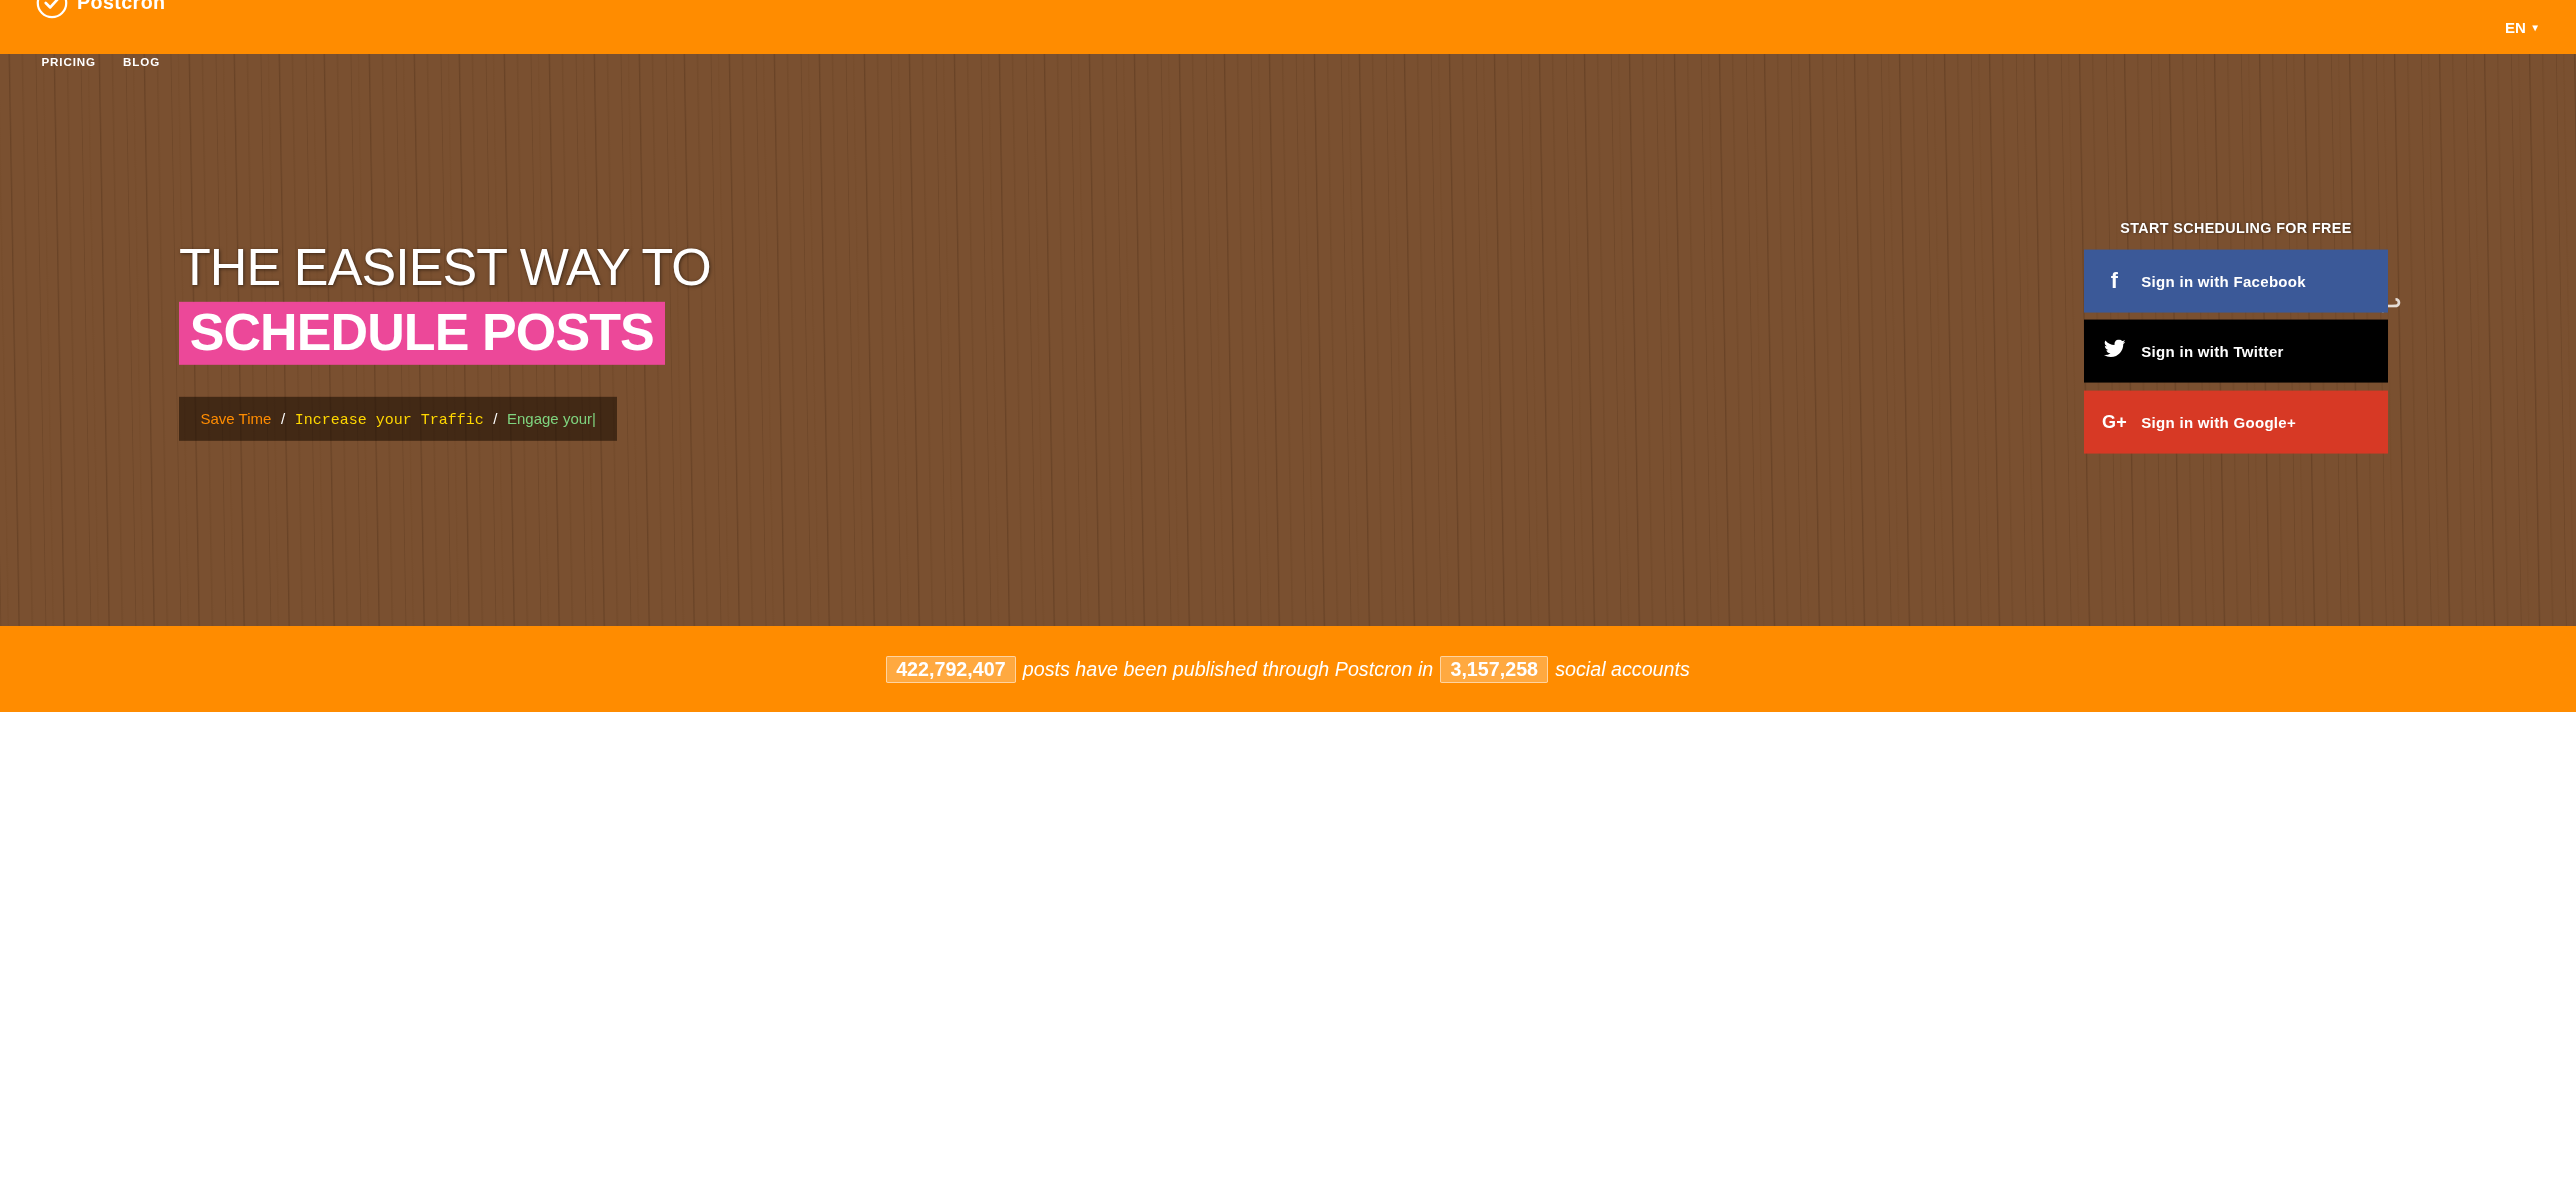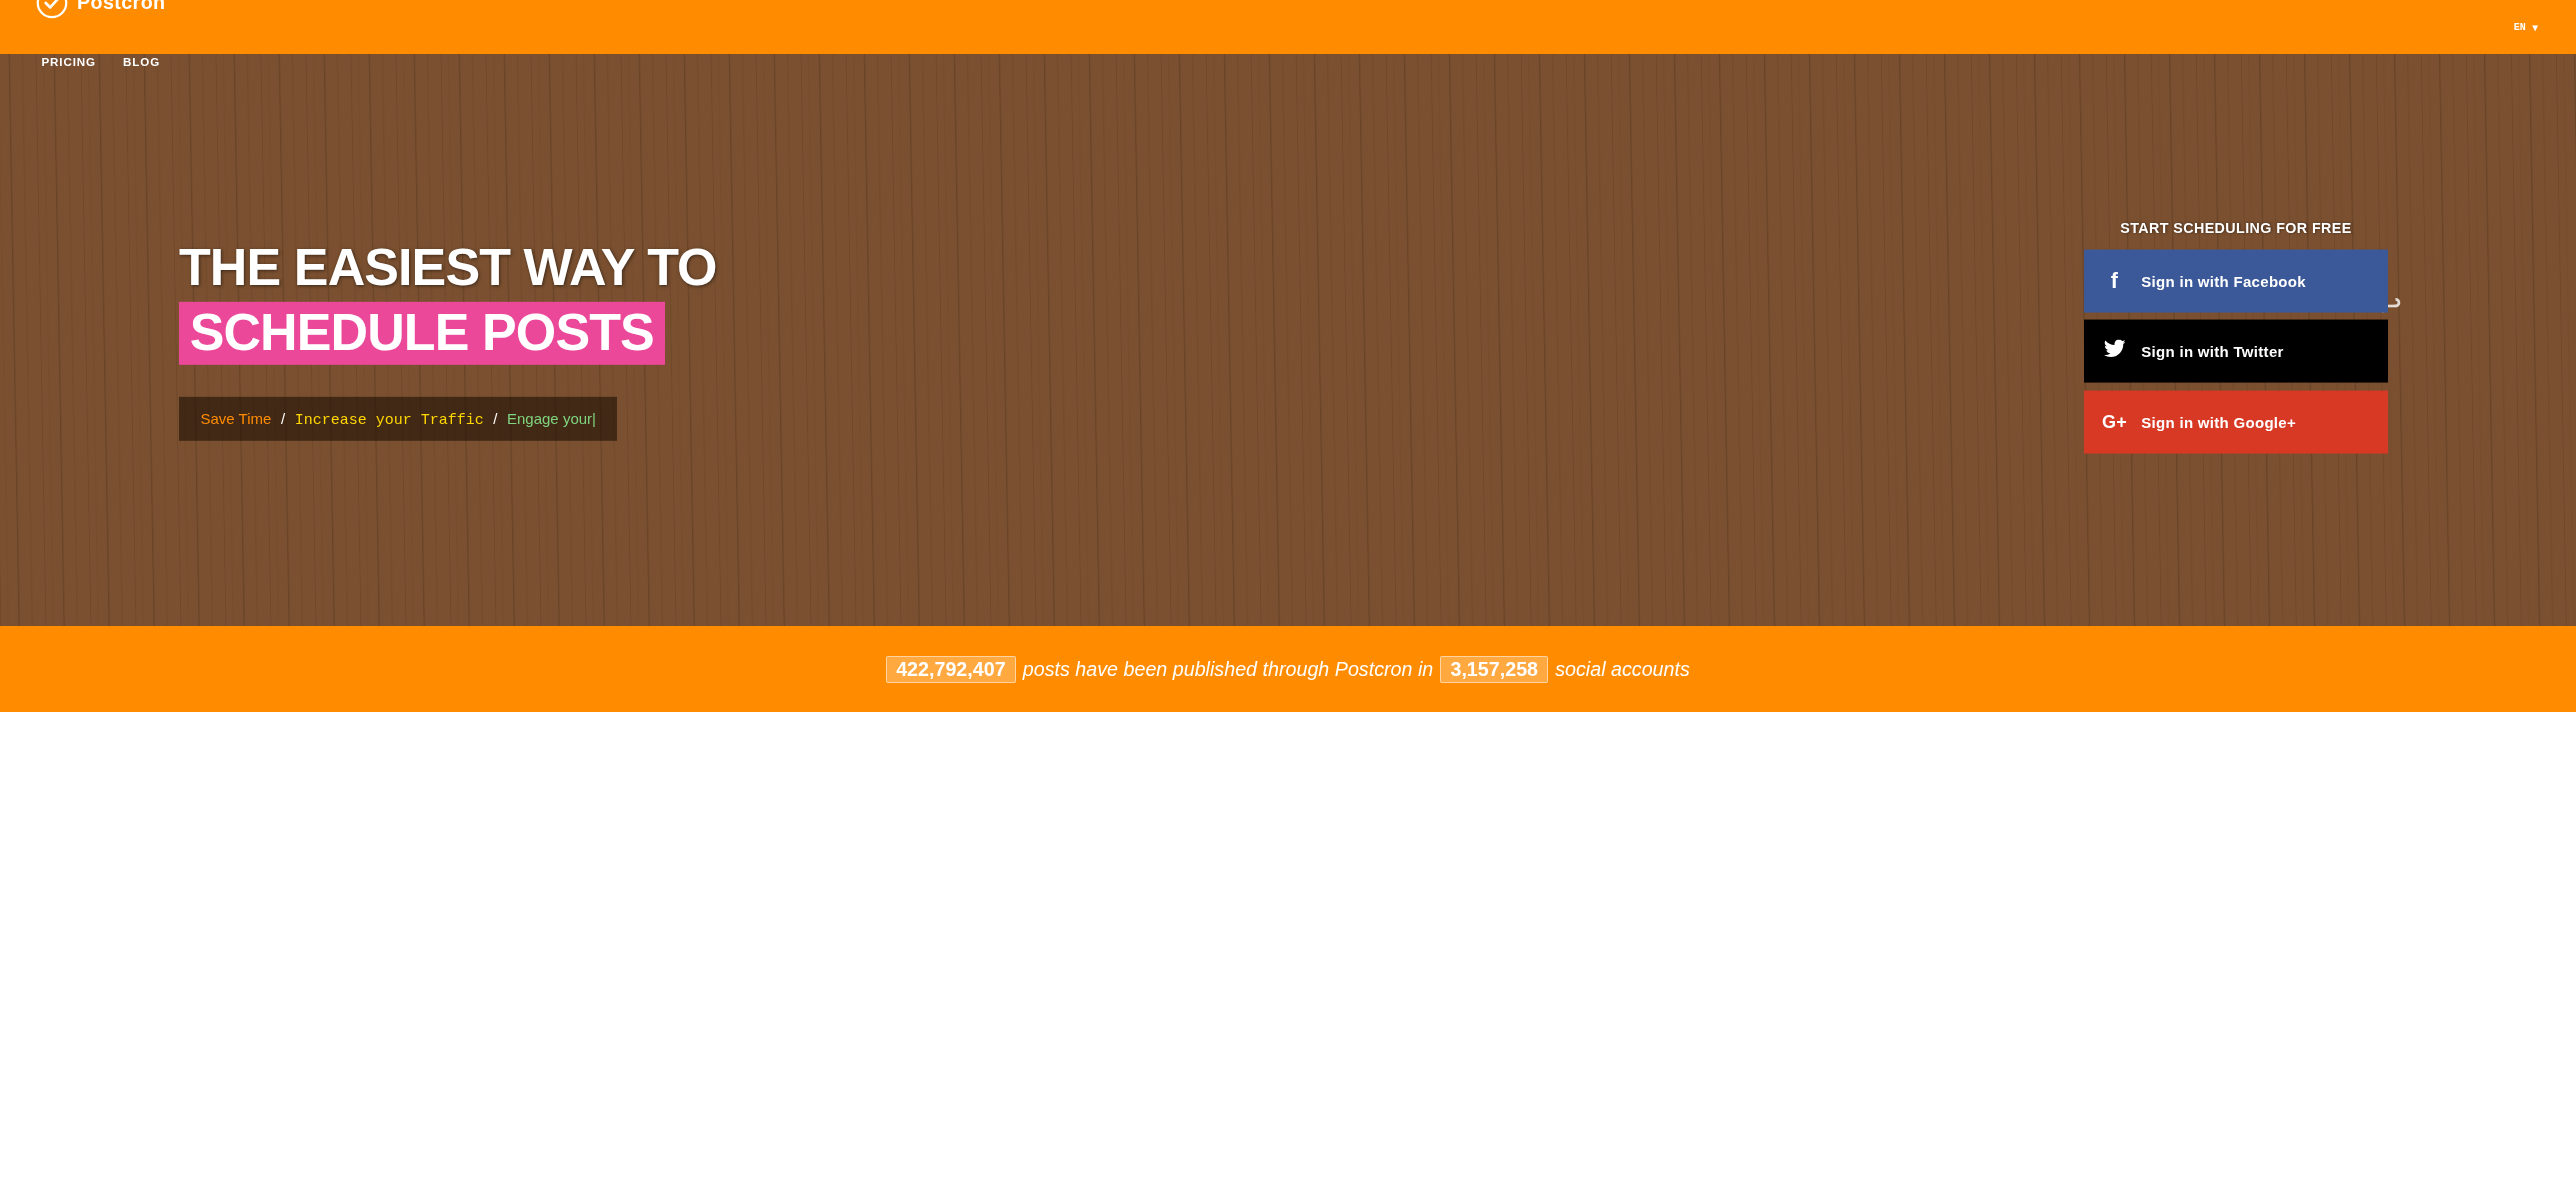--- a/index.html
+++ b/index.html
@@ -49,23 +49,22 @@
       letter-spacing: 0.9px;
       text-transform: uppercase;
     }
     .navbar-right {
       display: flex;
       align-items: center;
       gap: 4.5px;
     }
     .lang-text {
       color: white;
-      font-size: 10px;
+      font-size: 15px;
       font-weight: bold;
-      font-family: Liberation Mono, monospace;
     }
     .lang-arrow {
       color: white;
       font-size: 9.8px;
     }
 
     
     .hero {
       position: relative;
       width: 100%;
@@ -101,21 +100,21 @@
     .hero-content {
       position: absolute;
       left: 179px;
       top: 50%;
       transform: translateY(-50%);
       max-width: 626px;
     }
     .hero-heading-line1 {
       color: white;
       font-size: 52px;
-      font-weight: 700;
+      font-weight: 400;
       text-transform: uppercase;
       line-height: 1.1;
       letter-spacing: -0.9px;
       text-shadow: 0.9px 0.9px 3.6px rgba(0,0,0,0.5);
     }
     .hero-heading-highlight {
       display: inline-block;
       background-color: #ec4899;
       color: white;
       font-size: 52px;

